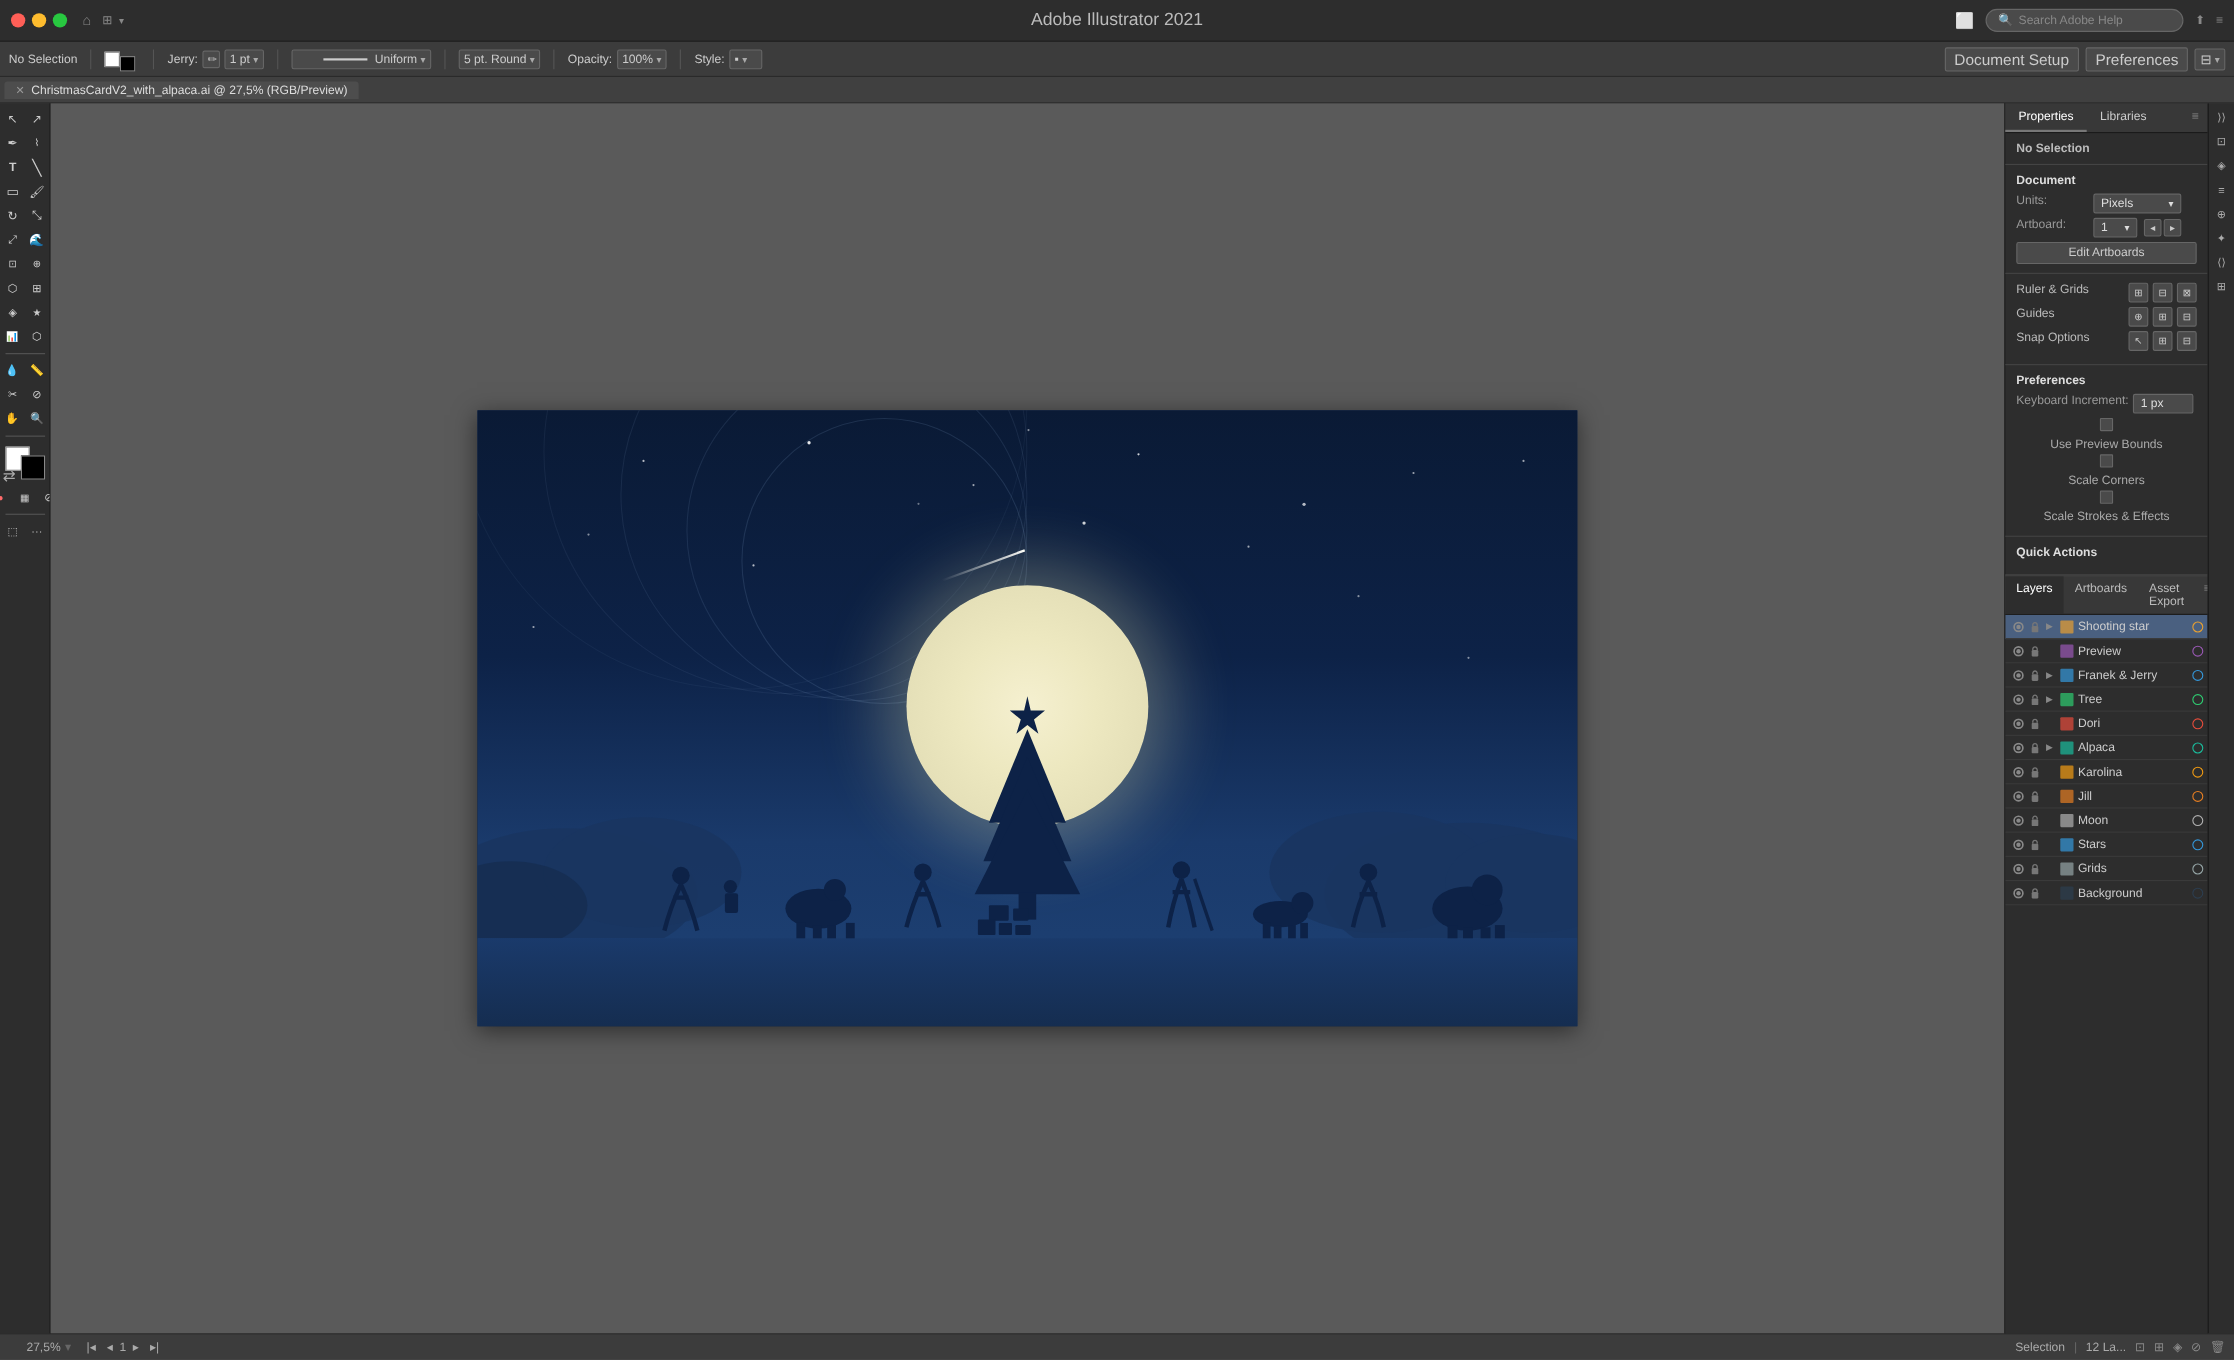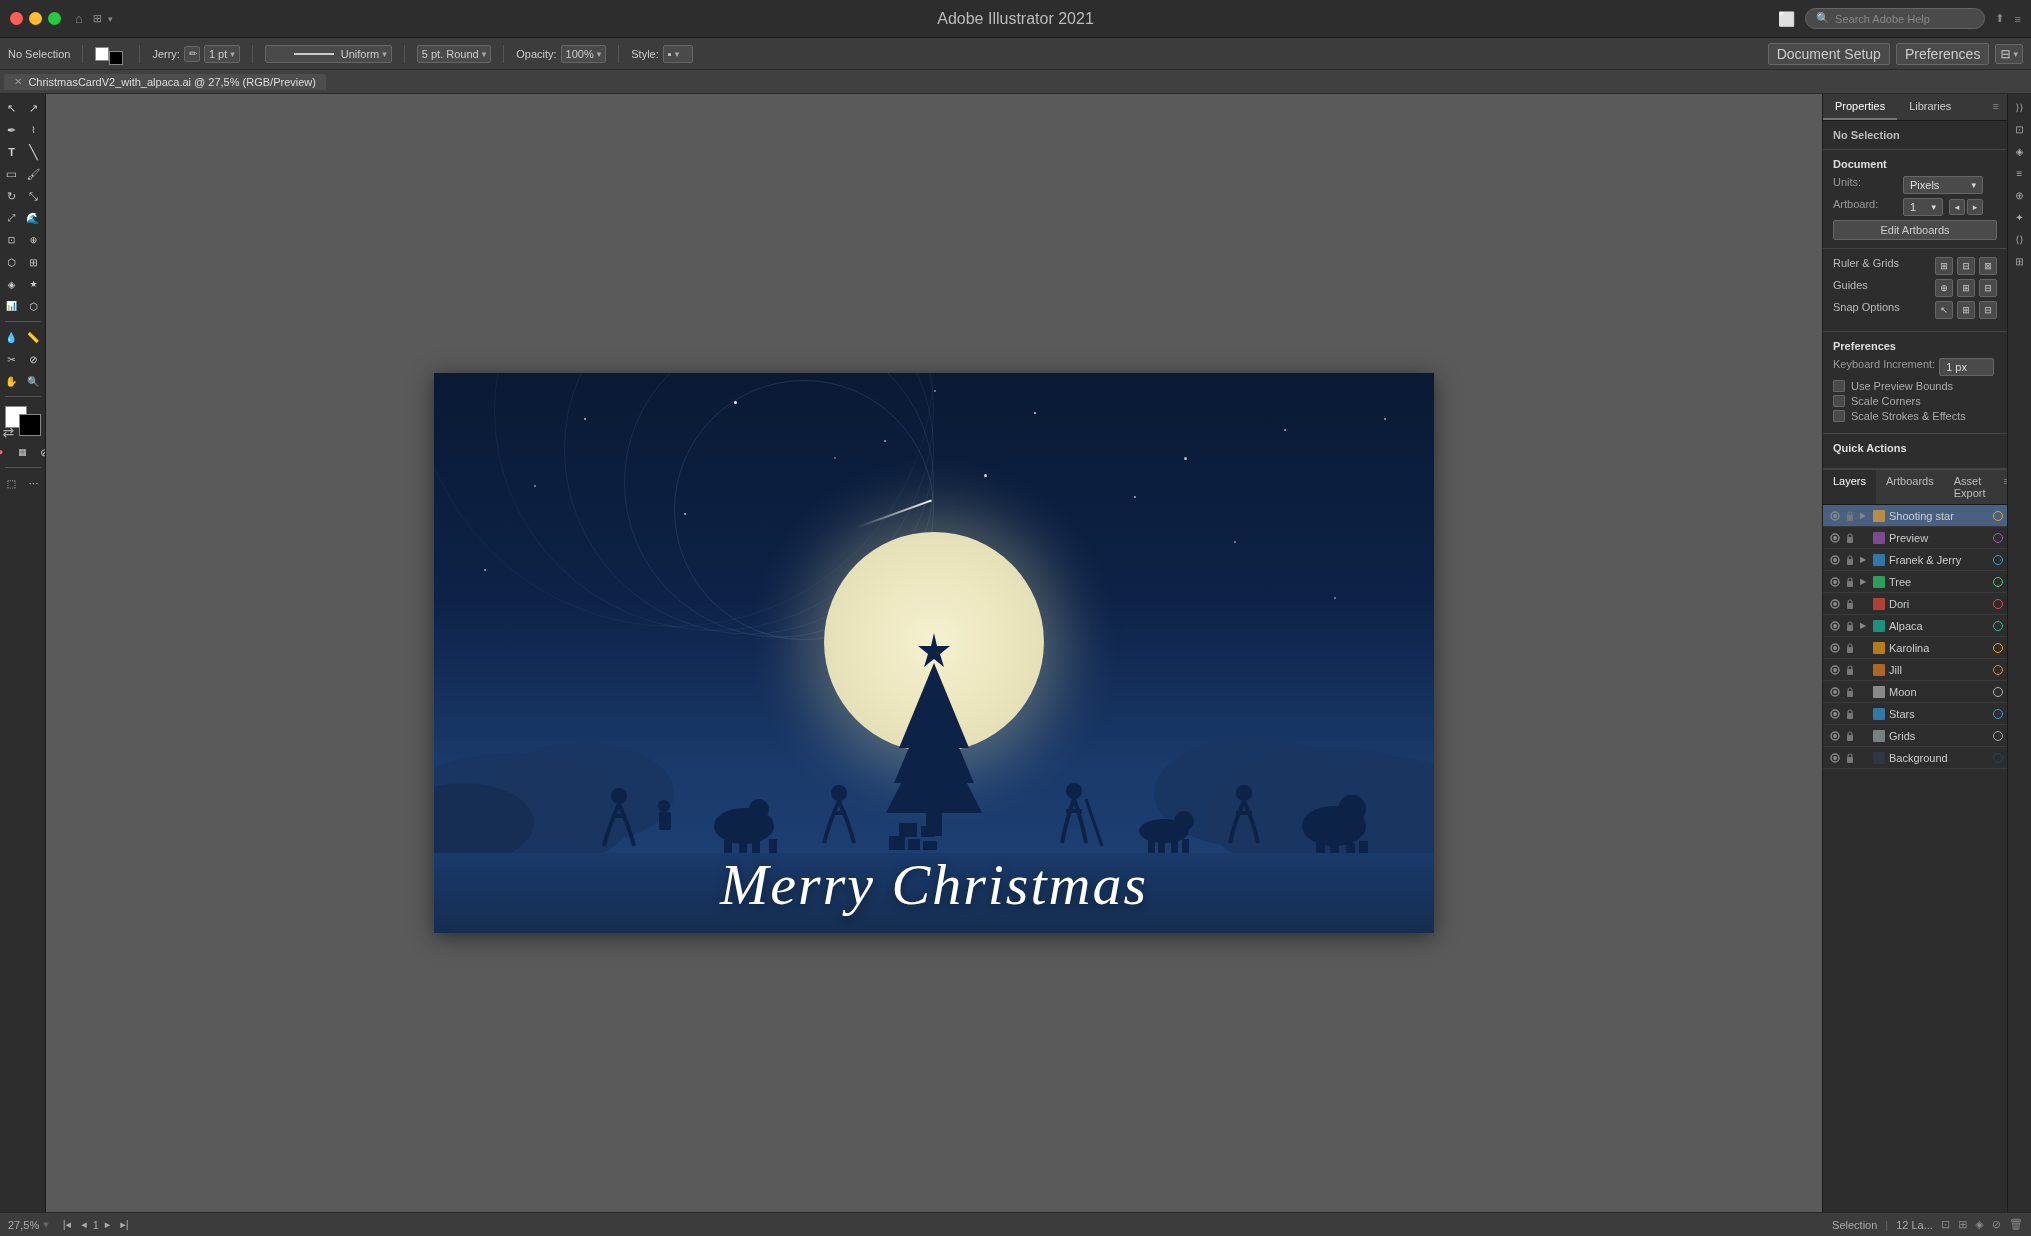--- a/index.html
+++ b/index.html
@@ -409,20 +409,21 @@
       font-size: 9px;
     }
 
     .checkbox-row {
       display: flex;
       align-items: center;
       gap: 6px;
       margin-bottom: 3px;
       font-size: 11px;
       color: #aaa;
+      flex-direction: column;
     }
     .cb {
       width: 12px;
       height: 12px;
       background: #4a4a4a;
       border: 1px solid #666;
       border-radius: 1px;
     }
 
     
@@ -521,20 +522,21 @@
       align-items: center;
       padding: 0 8px;
       font-size: 11px;
       color: #aaa;
       gap: 10px;
     }
     .status-zoom {
       display: flex;
       align-items: center;
       gap: 4px;
+      margin-left: 16px;
     }
     .status-nav {
       display: flex;
       align-items: center;
       gap: 2px;
     }
     .status-btn {
       padding: 1px 4px;
       cursor: pointer;
       color: #aaa;
@@ -810,21 +812,20 @@
         <ellipse cx="900" cy="55" rx="32" ry="20" fill="#0d2247"></ellipse>
         <circle cx="918" cy="38" r="14" fill="#0d2247"></circle>
         <rect x="882" y="70" width="9" height="18" fill="#0d2247"></rect>
         <rect x="896" y="72" width="9" height="16" fill="#0d2247"></rect>
         <rect x="912" y="72" width="9" height="16" fill="#0d2247"></rect>
         <rect x="925" y="70" width="9" height="18" fill="#0d2247"></rect>
       </svg>
 
       <div style="position:absolute;bottom:0;left:0;right:0;height:80px;background:linear-gradient(180deg,#1a3a6b 0%,#152d50 100%);"></div>
 
-      <div style="position:absolute;bottom:15px;left:0;right:0;text-align:center;font-family:Georgia,'Times New Roman',serif;font-size:58px;color:white;font-style:italic;text-shadow:0 2px 10px rgba(0,0,0,0.4);letter-spacing:2px;">Merry Christmas</div>
     </div>
   </div>
 
   <div id="right-panel">
 
     <div class="panel-tabs">
       <div class="panel-tab active">Properties</div>
       <div class="panel-tab">Libraries</div>
       <div class="panel-tab-menu">≡</div>
     </div>

